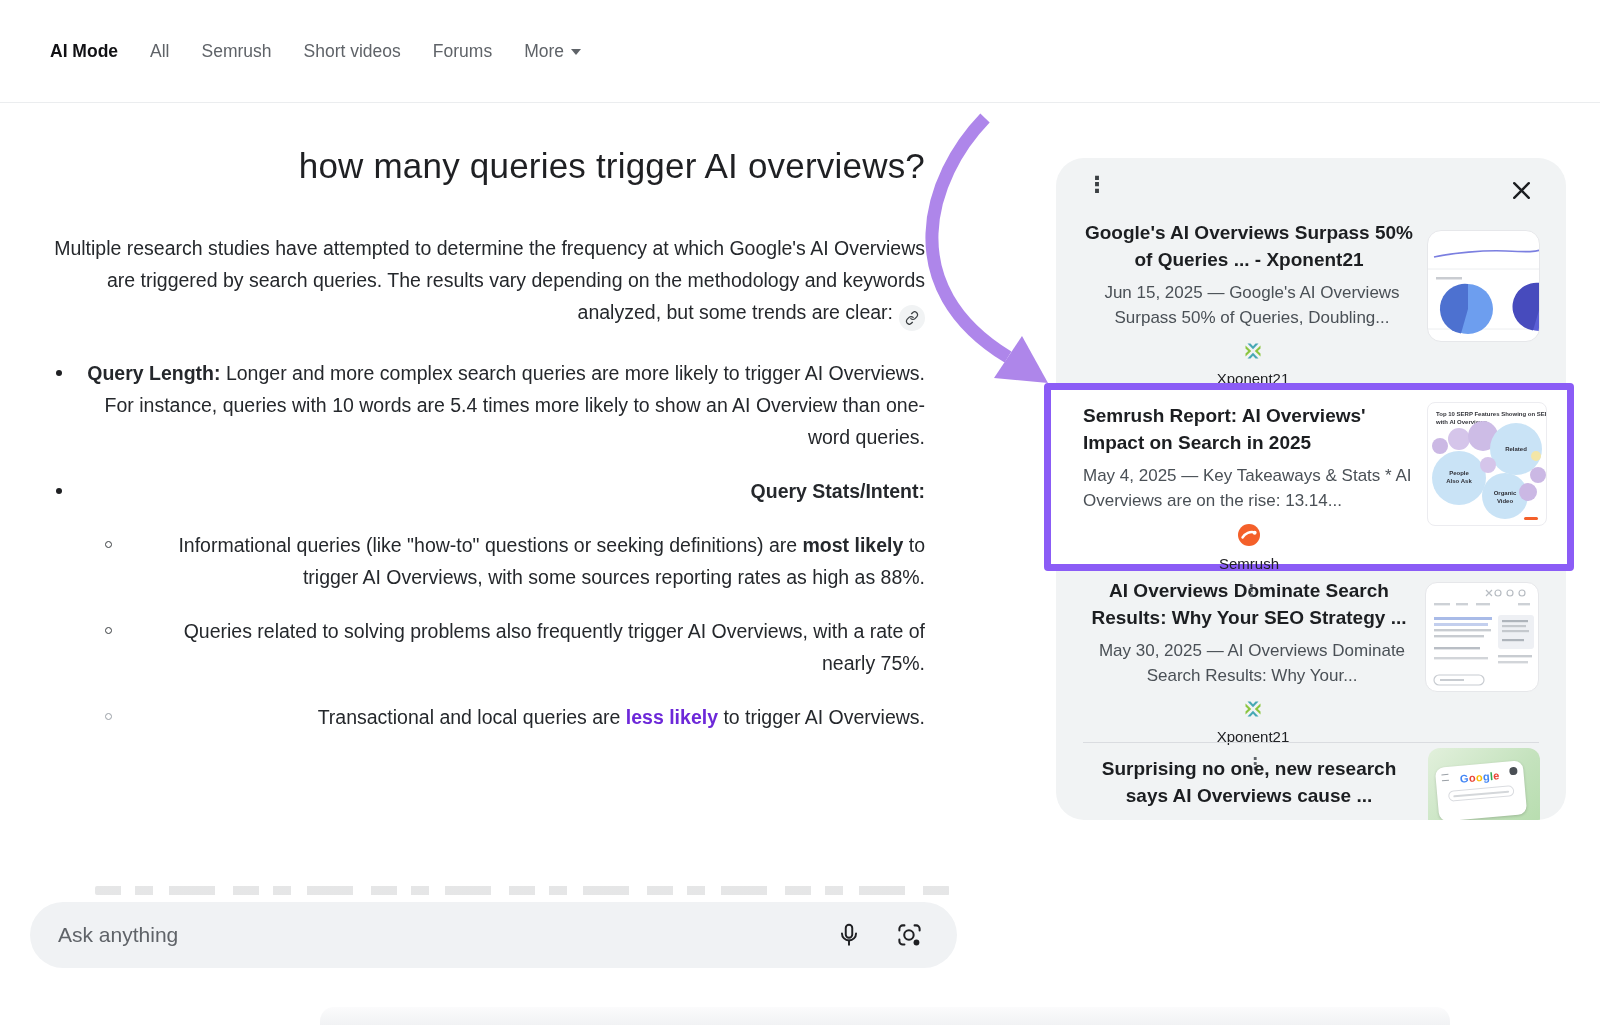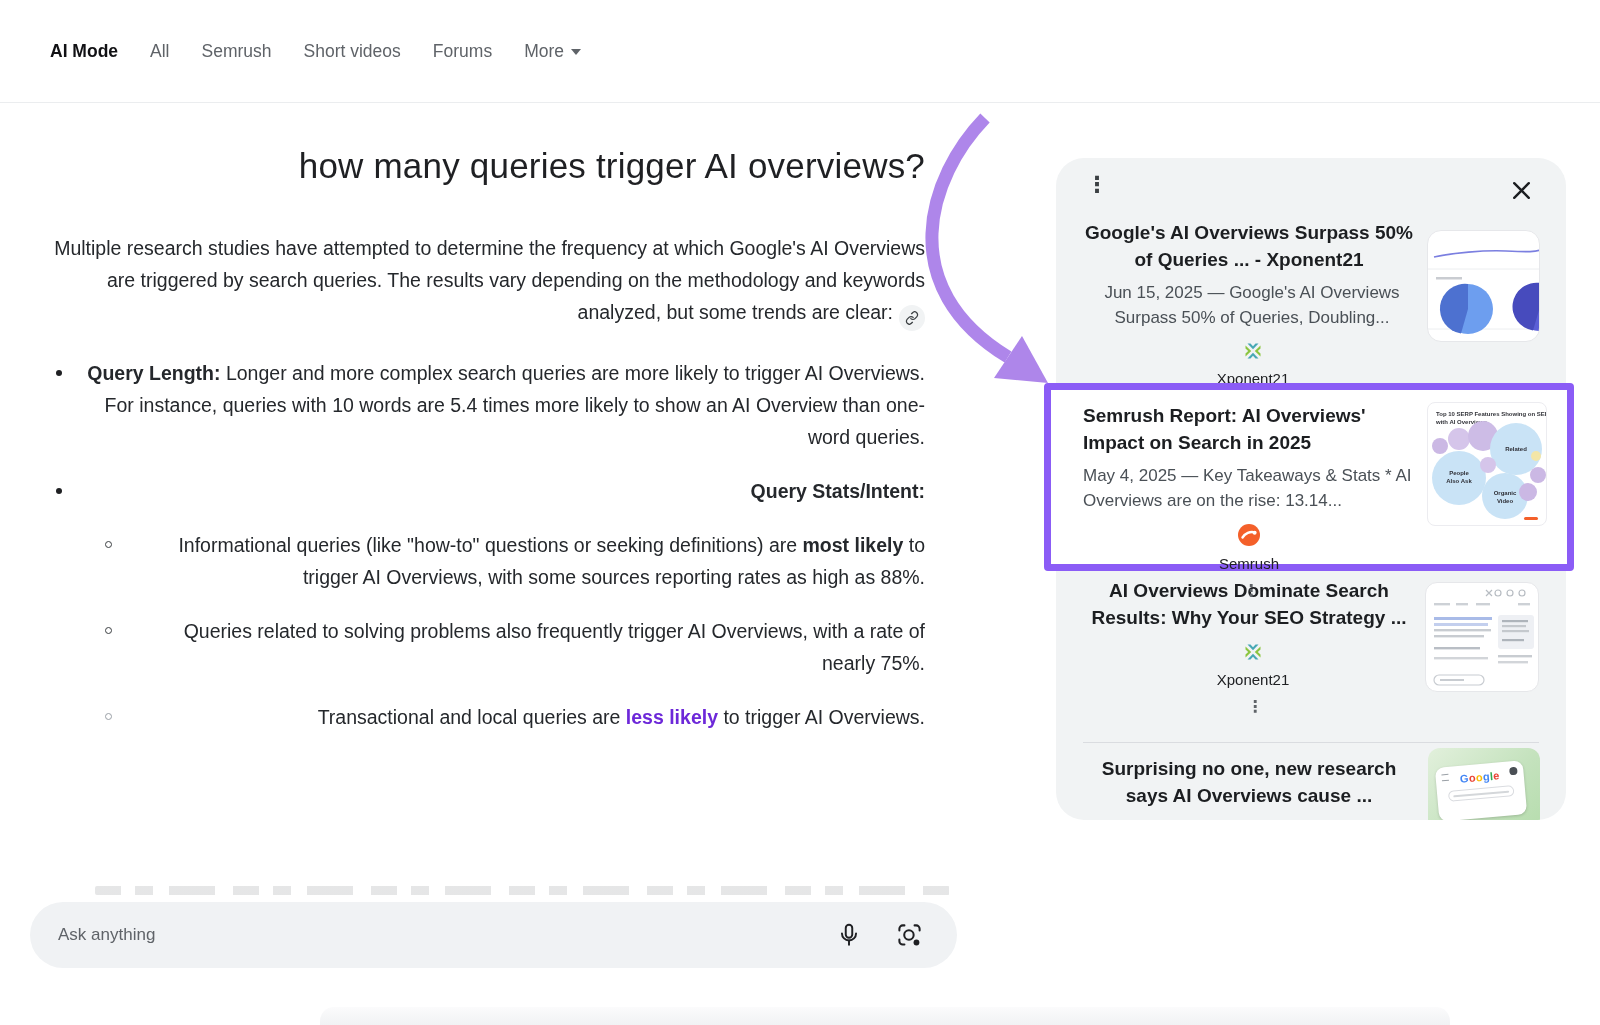--- a/index.html
+++ b/index.html
@@ -48,21 +48,21 @@
     border-radius:2px;
   }
 
   
   .askbar{
     position:absolute;left:30px;top:902px;width:927px;height:66px;border-radius:33px;
     background:#f0f2f4;display:flex;align-items:center;padding:0 34px 0 26px;box-sizing:border-box;
   }
   .askbar input{
     flex:1;border:none;background:transparent;outline:none;
-    font-family:inherit;font-size:17px;color:#4c1d95;
+    font-family:inherit;font-size:21px;color:#4c1d95;
   }
   .askbar input::placeholder{color:#5f6368;opacity:1;}
   .ask-icons{display:flex;align-items:center;gap:34px;}
   .icon-btn{cursor:pointer;display:flex;align-items:center;justify-content:center;}
 
   
   .bottom-strip{
     position:absolute;left:320px;top:1007px;width:1130px;height:18px;
     background:linear-gradient(#fbfbfc,#f1f2f4);border-radius:14px 14px 0 0;
   }
@@ -211,20 +211,21 @@
       <line x1="0" y1="98" x2="113" y2="98" stroke="#eceef0" stroke-width="1"></line>
       <circle cx="40" cy="78" r="25" fill="#6d9eef"></circle>
       <path d="M40 78 L40 53 A25 25 0 0 0 33 102.5 Z" fill="#4d71d0"></path>
       <circle cx="112" cy="76" r="24" fill="#5b5fd6"></circle>
       <path d="M112 76 L112 52 A24 24 0 0 0 105 99.5 Z" fill="#474bbd"></path>
     </svg>
   </div>
 
   <div class="card-abs" style="left:27px;top:420px;width:340px;">
     <p class="src-title" style="width:332px">AI Overviews Dominate Search Results: Why Your SEO Strategy ...</p>
+    <p class="src-snippet" style="width:338px">May 30, 2025 — AI Overviews Dominate Search Results: Why Your...</p>
     <div class="src-row">
       <svg class="favicon" viewBox="0 0 20 20">
         <path d="M10 8.2 4.5 2.5h3L10 5.2l2.5-2.7h3L10 8.2z" fill="#47a8b4"></path>
         <path d="M10 11.8l5.5 5.7h-3L10 14.8l-2.5 2.7h-3L10 11.8z" fill="#47a8b4"></path>
         <path d="M8.2 10 2.5 15.5v-3L5.2 10 2.5 7.5v-3L8.2 10z" fill="#8bc53f"></path>
         <path d="M11.8 10l5.7-5.5v3L14.8 10l2.7 2.5v3L11.8 10z" fill="#8bc53f"></path>
       </svg>
       <span class="src-name">Xponent21</span>
       <span class="row-kebab">⋮</span>
     </div>

